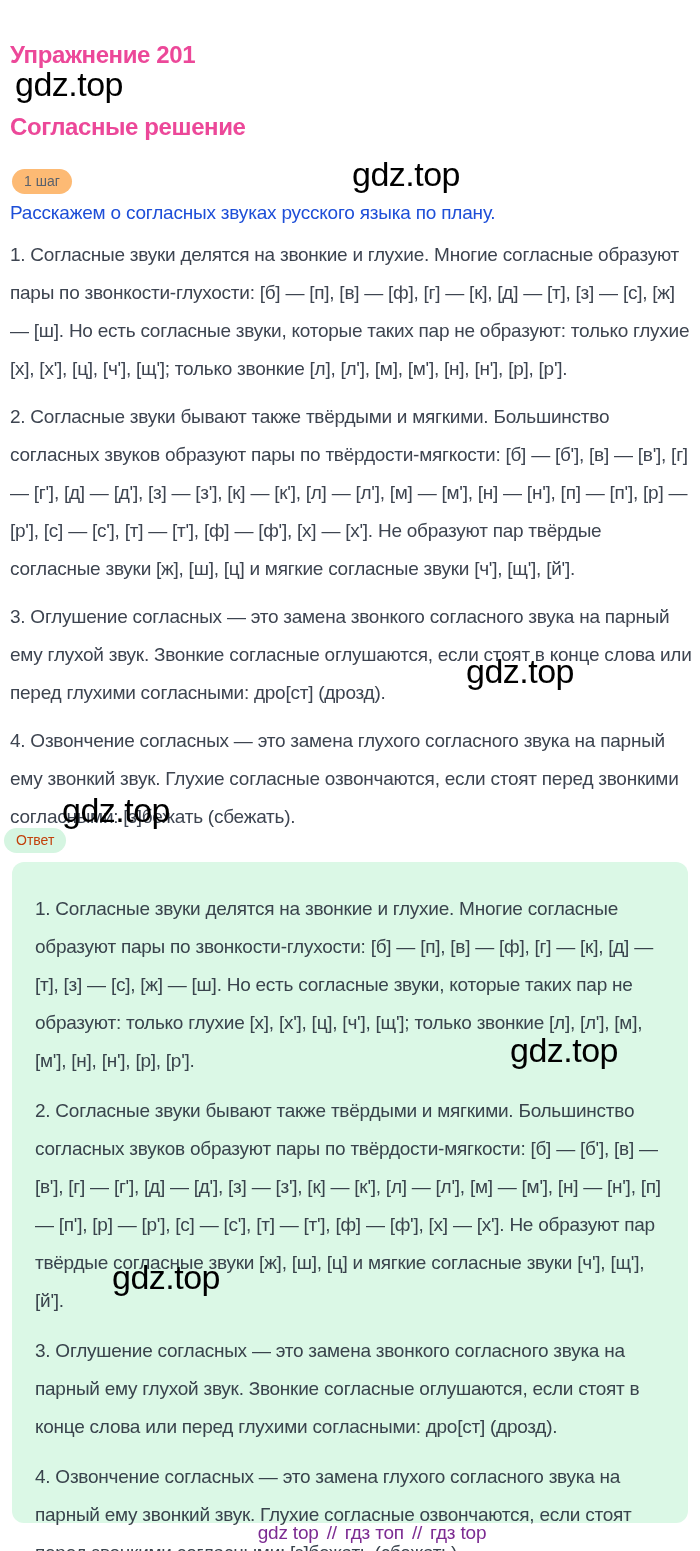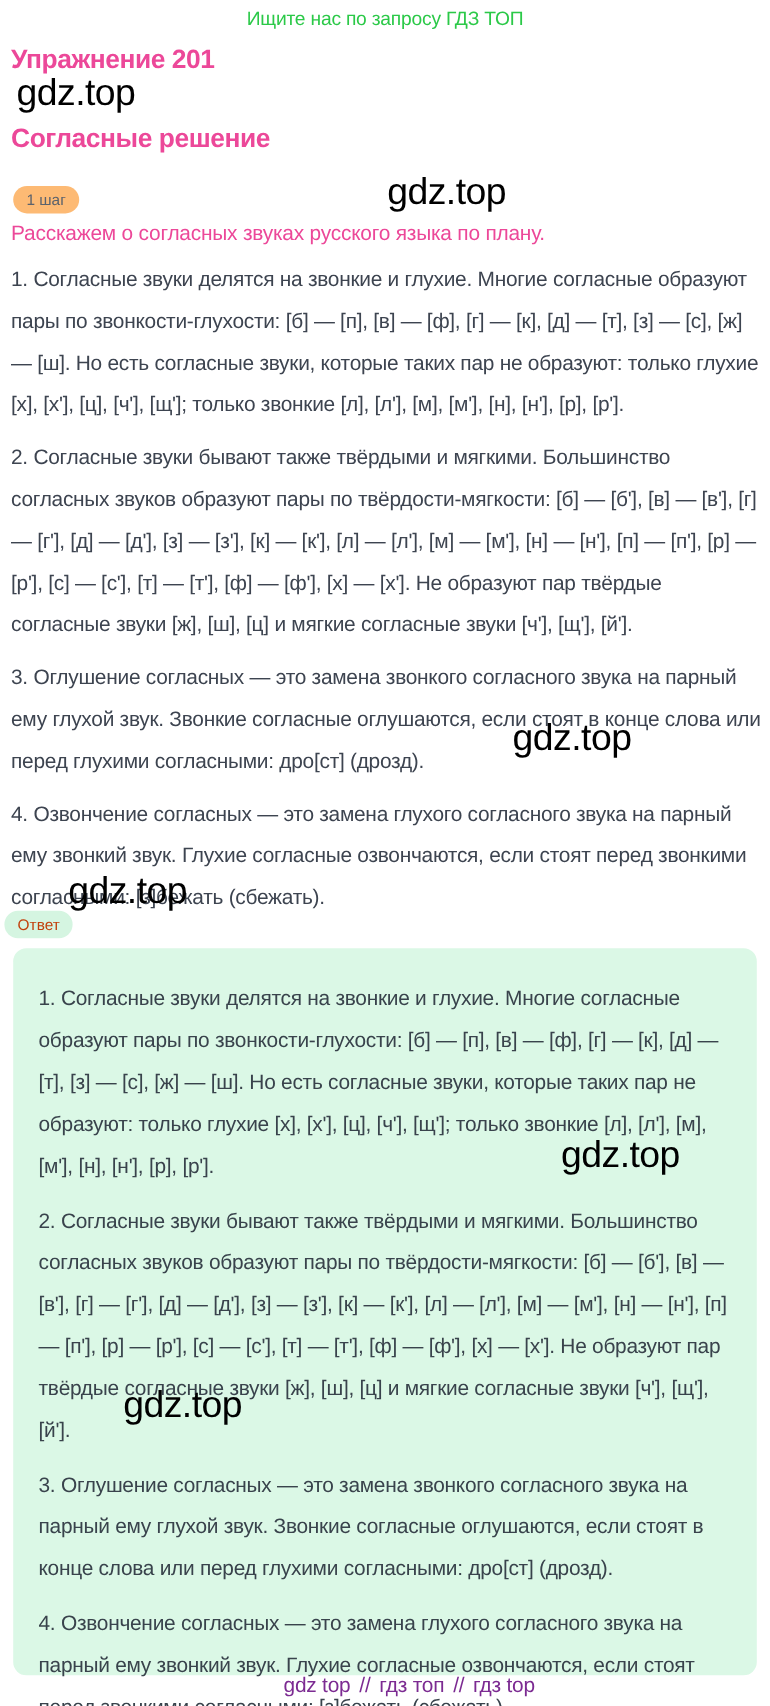--- a/index.html
+++ b/index.html
@@ -52,21 +52,21 @@
   .answer-badge {
     left: 4px; top: 828px;
     background: #d5f5e1;
     color: #c2410c;
     text-align: right;
   }
   .intro {
     position: absolute;
     left: 10px; top: 202px;
     width: 682px;
-    color: #ec4899;
+    color: #1d4ed8;
     font-size: 19px;
     letter-spacing: -0.2px;
   }
   .solution-text {
     position: absolute;
     left: 10px; top: 236px;
     width: 682px;
   }
   .solution-text p, .answer-box p {
     font-size: 19px;
@@ -114,21 +114,20 @@
     text-decoration: none;
     cursor: pointer;
   }
   .footer .sep { padding: 0 8px; }
 </style>
 </head>
 <body>
 
 <div class="page">
 
-  <a class="promo-link">Ищите нас по запросу ГДЗ ТОП</a>
 
   <h1 class="h-title exercise-title">Упражнение 201</h1>
 
   <div class="watermark wm-1">gdz.top</div>
 
   <h2 class="h-title solution-title">Согласные решение</h2>
 
   <div class="watermark wm-2">gdz.top</div>
 
   <span class="badge step-badge">1 шаг</span>

